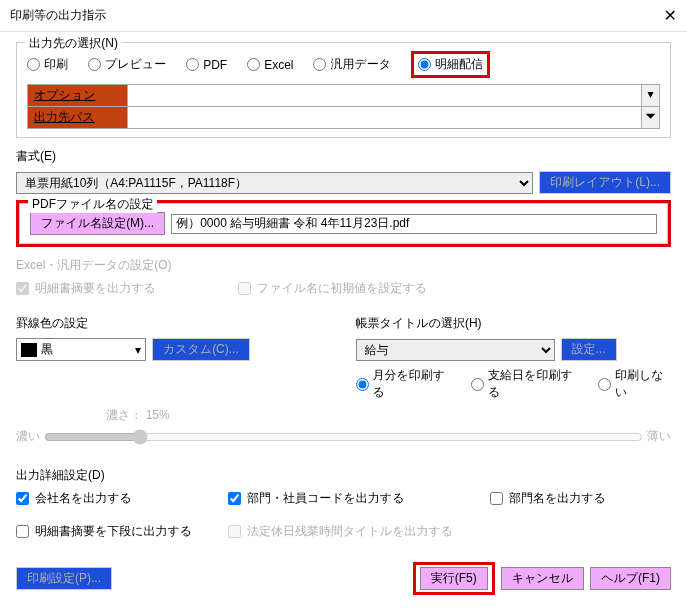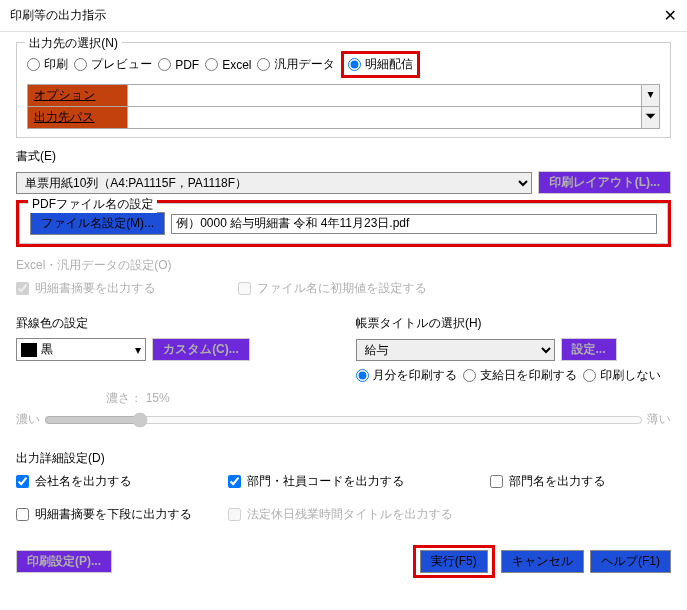--- a/index.html
+++ b/index.html
@@ -2,35 +2,35 @@
 <html><head>
 <meta charset="utf-8">
 <style>
 * { box-sizing: border-box; margin: 0; padding: 0; }
 body { font-family: "MS PGothic", "Meiryo", sans-serif; font-size: 12px; background: #fff; color: #000; width: 687px; }
 .titlebar { padding: 6px 10px; border-bottom: 1px solid #e0e0e0; display: flex; justify-content: space-between; align-items: center; }
 .close-x { font-size: 16px; cursor: pointer; }
 .content { padding: 10px 16px; }
 .groupbox { border: 1px solid #ccc; padding: 8px 10px; margin-bottom: 10px; position: relative; }
 .groupbox > .legend { position: absolute; top: -8px; left: 8px; background: #fff; padding: 0 4px; font-size: 12px; }
-.radio-row { display: flex; gap: 6px; align-items: center; margin-bottom: 6px; }
+.radio-row { display: flex; gap: 20px; align-items: center; margin-bottom: 6px; }
 .radio-item { display: flex; align-items: center; gap: 4px; }
 .hl-red { border: 3px solid #d00; padding: 2px 4px; }
 .opt-table { display: flex; flex-direction: column; border: 1px solid #aaa; margin-top: 4px; }
 .opt-row { display: flex; }
 .opt-row + .opt-row { border-top: 1px solid #aaa; }
 .opt-label { width: 100px; padding: 2px 6px; border-right: 1px solid #aaa; background: #c2410c; text-decoration: underline; }
 .opt-field { flex: 1; display: flex; }
 .opt-field input[type=text] { flex: 1; border: none; padding: 2px 6px; outline: none; }
 .opt-dd { width: 18px; background: #f0f0f0; border-left: 1px solid #aaa; text-align: center; cursor: pointer; font-size: 12px; line-height: 18px; }
 .row { display: flex; align-items: center; gap: 6px; margin-bottom: 6px; }
 .label-inline { margin-right: 4px; }
 select, input[type=text] { border: 1px solid #888; padding: 2px 4px; font-size: 12px; font-family: inherit; }
-.btn { border: 1px solid #888; background: #1d4ed8; padding: 2px 10px; font-size: 12px; font-family: inherit; cursor: pointer; white-space: nowrap; }
-.btn.disabled { color: #b0b0b0; border-color: #ccc; background: #6d28d9; font-weight: bold; }
+.btn { border: 1px solid #888; background: #f0abfc; padding: 2px 10px; font-size: 12px; font-family: inherit; cursor: pointer; white-space: nowrap; }
+.btn.disabled { color: #b0b0b0; border-color: #ccc; background: #1d4ed8; }
 .disabled-text { color: #b0b0b0; }
 .section-title { margin: 8px 0 6px 0; }
 .two-col { display: flex; gap: 24px; }
 .col { flex: 1; }
 .color-swatch { width: 16px; height: 14px; background: #000; display: inline-block; vertical-align: middle; margin-right: 4px; }
 .slider-wrap { display: flex; align-items: center; gap: 4px; margin-top: 4px; }
 input[type=range] { flex: 1; }
 .bottom-row { display: flex; gap: 6px; margin-top: 18px; align-items: center; }
 .spacer { flex: 1; }
 .chk-row { display: flex; align-items: center; gap: 6px; margin-bottom: 4px; }

